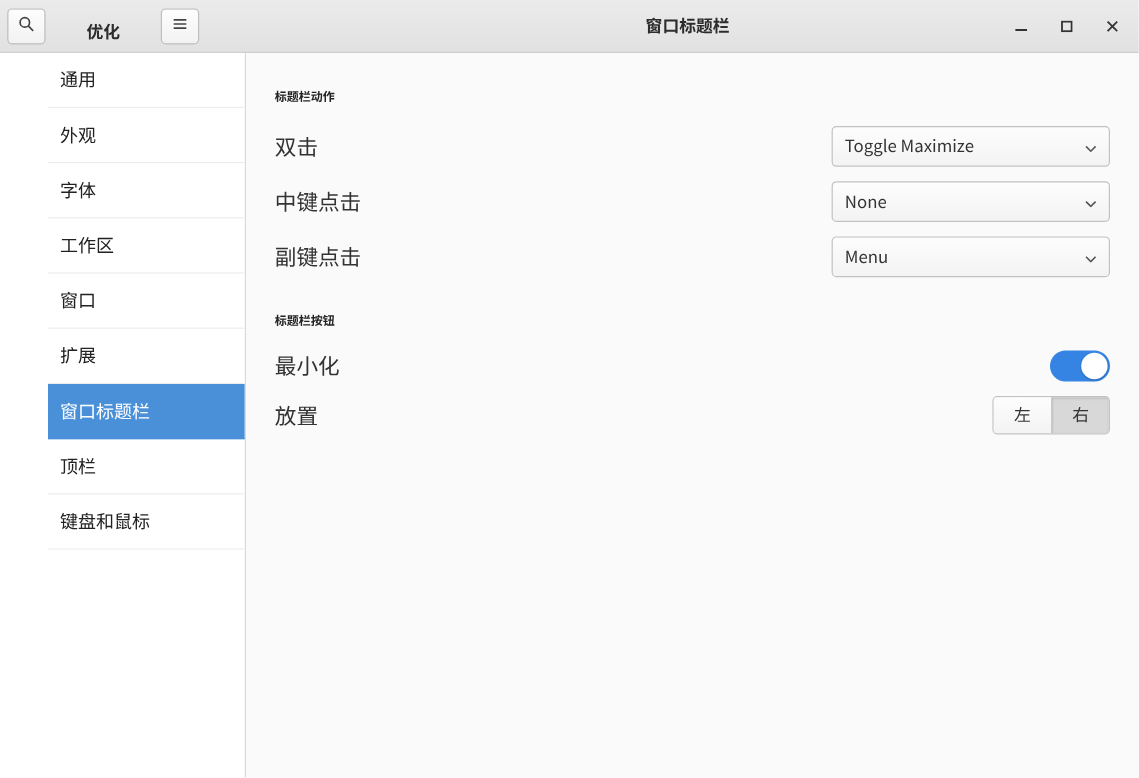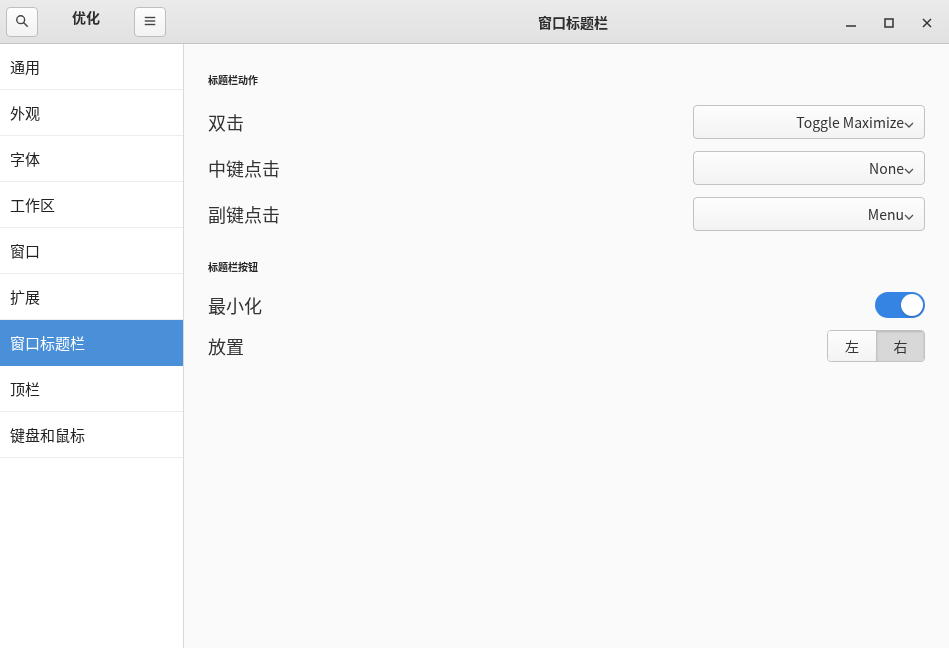--- a/index.html
+++ b/index.html
@@ -14,21 +14,21 @@
   flex-direction: column;
 }
 .headerbar {
   height: 44px;
   background: linear-gradient(#ebebeb, #e1e1e1);
   border-bottom: 1px solid #c5c5c5;
   display: flex;
   align-items: center;
   position: relative;
 }
-.hb-left { display: flex; align-items: flex-start; gap: 6px; padding-left: 6px; }
+.hb-left { display: flex; align-items: flex-end; gap: 6px; padding-left: 6px; }
 .hb-btn {
   width: 32px; height: 30px;
   background: linear-gradient(#fdfdfd, #f2f2f2);
   border: 1px solid #bfbfbf;
   border-radius: 4px;
   display: flex; align-items: center; justify-content: center;
   cursor: pointer;
 }
 .hb-btn svg { width: 14px; height: 14px; }
 .hb-app-title { font-weight: 700; font-size: 14px; color: #2c2c2c; margin: 0 28px 0 28px; }
@@ -36,43 +36,44 @@
   position: absolute; left: 197px; right: 0; text-align: center;
   font-weight: 700; font-size: 14px; color: #2c2c2c; pointer-events: none;
 }
 .hb-win-controls {
   margin-left: auto; display: flex; align-items: center; gap: 22px; padding-right: 14px;
 }
 .win-ctrl { width: 16px; height: 16px; display: flex; align-items: center; justify-content: center; cursor: pointer; color: #3a3a3a; }
 .win-ctrl svg { width: 10px; height: 10px; }
 .main { flex: 1; display: flex; min-height: 0; }
 .sidebar {
-  width: 184px; background: #ffffff; border-right: 1px solid #d9d9d9;
+  width: 205px; background: #ffffff; border-right: 1px solid #d9d9d9;
   overflow-y: auto;
+  padding-left: 40px;
 }
 .sidebar-item {
   padding: 12px 10px; font-size: 15px; color: #222;
   border-bottom: 1px solid #ededed; cursor: pointer;
 }
 .sidebar-item.active { background: #4a90d9; color: #ffffff; border-bottom-color: #4a90d9; }
 .content {
   flex: 1; background: #fafafa; padding: 28px 24px; overflow-y: auto;
 }
 .section-title { font-weight: 700; font-size: 10px; color: #232323; margin-bottom: 12px; margin-top: 8px; }
 .section-title:first-child { margin-top: 0; }
 .row {
   display: flex; align-items: center; justify-content: space-between;
   padding: 6px 0; min-height: 34px;
 }
 .row-label { font-size: 18px; color: #333; }
 .combo {
   width: 232px; height: 34px;
   background: linear-gradient(#fdfdfd, #f3f3f3);
   border: 1px solid #c2c2c2; border-radius: 4px;
-  display: flex; align-items: center; justify-content: flex-end;
+  display: flex; align-items: center; justify-content: space-between;
   padding: 0 10px; cursor: pointer; font-size: 14px; color: #333;
 }
 .combo svg { width: 10px; height: 6px; }
 .switch {
   width: 50px; height: 26px; border-radius: 13px; position: relative; cursor: pointer;
 }
 .switch.on { background: #3584e4; }
 .switch .knob {
   position: absolute; top: 2px; width: 22px; height: 22px; border-radius: 50%;
   background: #ffffff; box-shadow: 0 1px 2px rgba(0,0,0,0.2);

